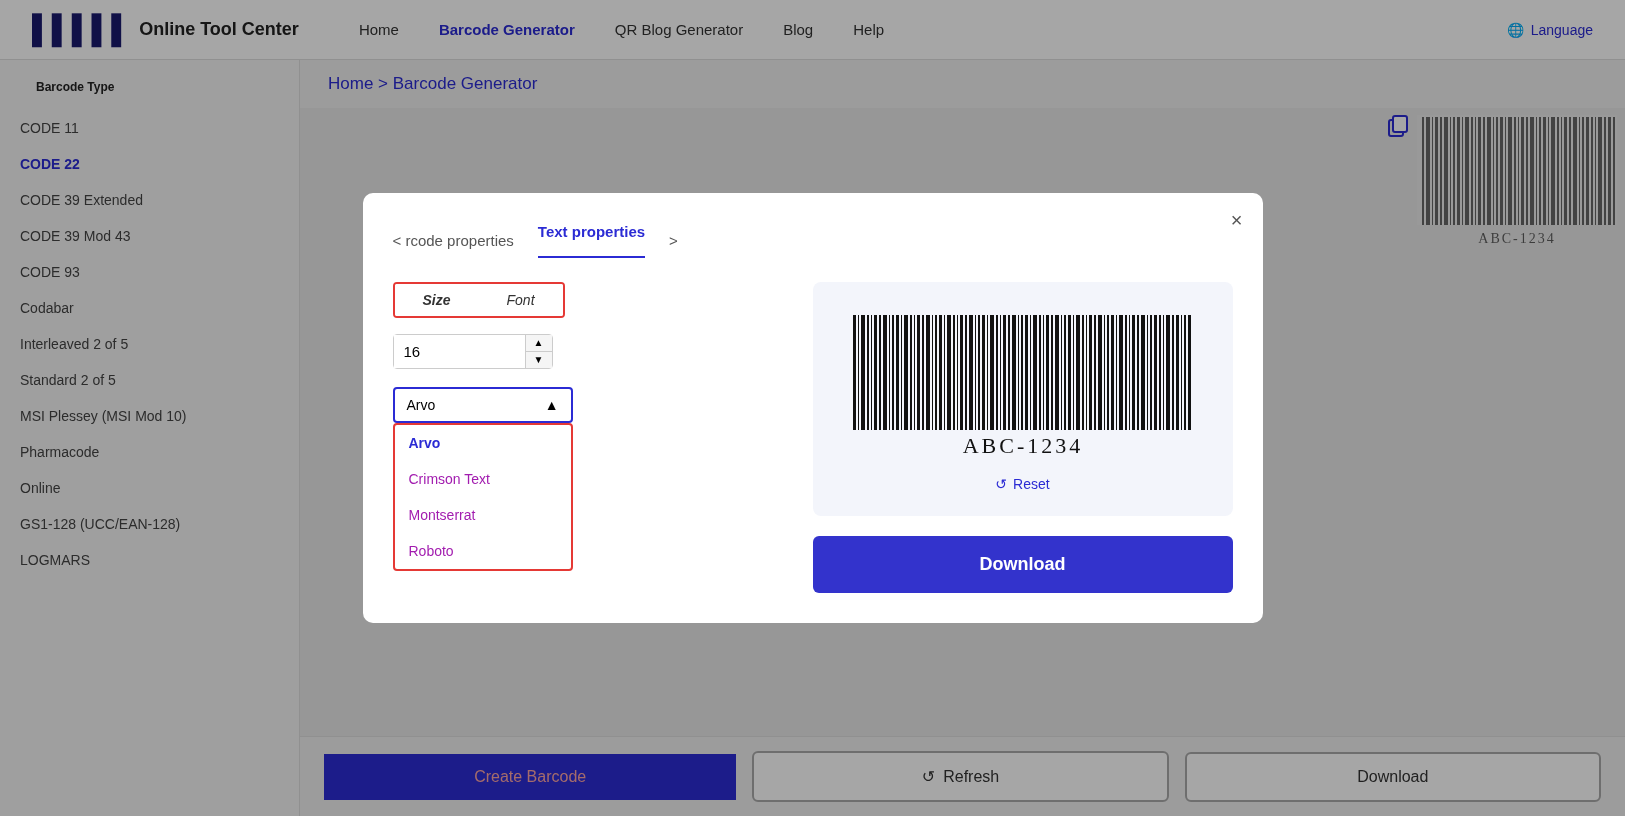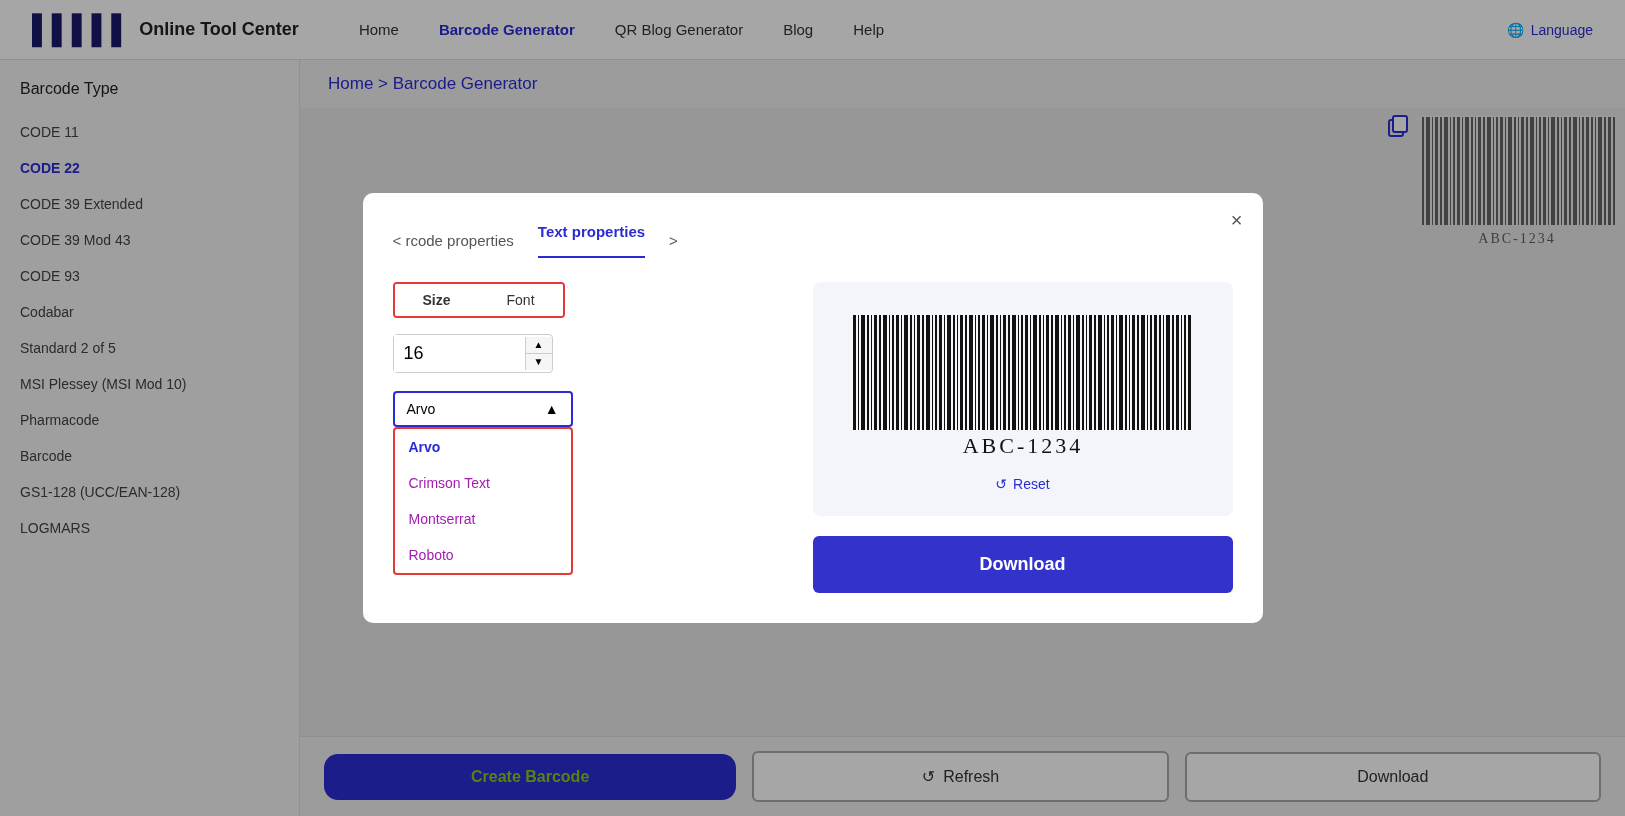--- a/index.html
+++ b/index.html
@@ -60,24 +60,24 @@
 
     
     .sidebar {
       width: 300px;
       background: #f5f5f5;
       padding: 20px 0;
       border-right: 1px solid #ddd;
       flex-shrink: 0;
     }
     .sidebar-title {
-      font-size: 16px;
-      font-weight: 400;
+      font-size: 12px;
+      font-weight: 700;
       color: #222;
-      padding: 0 20px 16px;
+      padding: 0 36px 16px;
     }
     .sidebar-item {
       padding: 10px 20px;
       font-size: 14px;
       color: #444;
       cursor: pointer;
     }
     .sidebar-item.active {
       color: #2b2bd4;
       font-weight: 600;
@@ -107,27 +107,27 @@
       right: 0;
       background: #f0f0f0;
       border-top: 1px solid #ddd;
       display: flex;
       gap: 16px;
       padding: 14px 24px;
       align-items: center;
     }
     .btn-create {
       background: #2b2bd4;
-      color: #84cc16;
+      color: #fca5a5;
       border: none;
-      border-radius: 14px;
+      border-radius: 0;
       padding: 14px 32px;
       font-size: 16px;
       cursor: pointer;
-      font-weight: 700;
+      font-weight: 400;
       flex: 1;
     }
     .btn-refresh {
       background: #fff;
       color: #333;
       border: 2px solid #aaa;
       border-radius: 6px;
       padding: 14px 32px;
       font-size: 16px;
       cursor: pointer;
@@ -251,39 +251,40 @@
       overflow: hidden;
       margin-bottom: 16px;
       width: fit-content;
     }
     .prop-tab {
       padding: 8px 28px;
       font-size: 14px;
       cursor: pointer;
       color: #333;
       background: #fff;
+      font-style: italic;
     }
     .prop-tab.active {
       background: #fff;
       font-weight: 600;
     }
 
     
     .size-input-wrap {
       display: flex;
       align-items: center;
       border: 1px solid #ccc;
       border-radius: 4px;
       width: 160px;
       margin-bottom: 18px;
     }
     .size-input {
       border: none;
       outline: none;
-      font-size: 18px;
+      font-size: 15px;
       padding: 8px 10px;
       width: 100%;
     }
     .stepper {
       display: flex;
       flex-direction: column;
       border-left: 1px solid #ccc;
     }
     .stepper-btn {
       background: #f5f5f5;
@@ -418,24 +419,25 @@
 <div class="page-body">
 
   <div class="sidebar">
     <div class="sidebar-title">Barcode Type</div>
     <div class="sidebar-item">CODE 11</div>
     <div class="sidebar-item active">CODE 22</div>
     <div class="sidebar-item">CODE 39 Extended</div>
     <div class="sidebar-item">CODE 39 Mod 43</div>
     <div class="sidebar-item">CODE 93</div>
     <div class="sidebar-item">Codabar</div>
+    <div class="sidebar-item">Interleaved 2 of 5</div>
     <div class="sidebar-item">Standard 2 of 5</div>
     <div class="sidebar-item">MSI Plessey (MSI Mod 10)</div>
     <div class="sidebar-item">Pharmacode</div>
-    <div class="sidebar-item">Barcode</div>
+    <div class="sidebar-item">Online</div>
     <div class="sidebar-item">GS1-128 (UCC/EAN-128)</div>
     <div class="sidebar-item">LOGMARS</div>
   </div>
 
   <div class="main-content">
 
     <div class="breadcrumb">
       <span>Home</span>
       <span>&gt;</span>
       <span>Barcode Generator</span>

